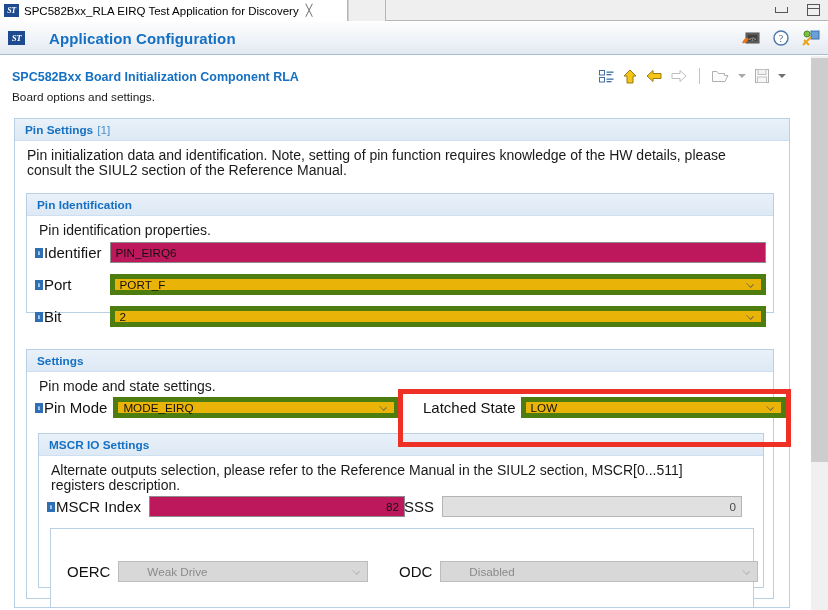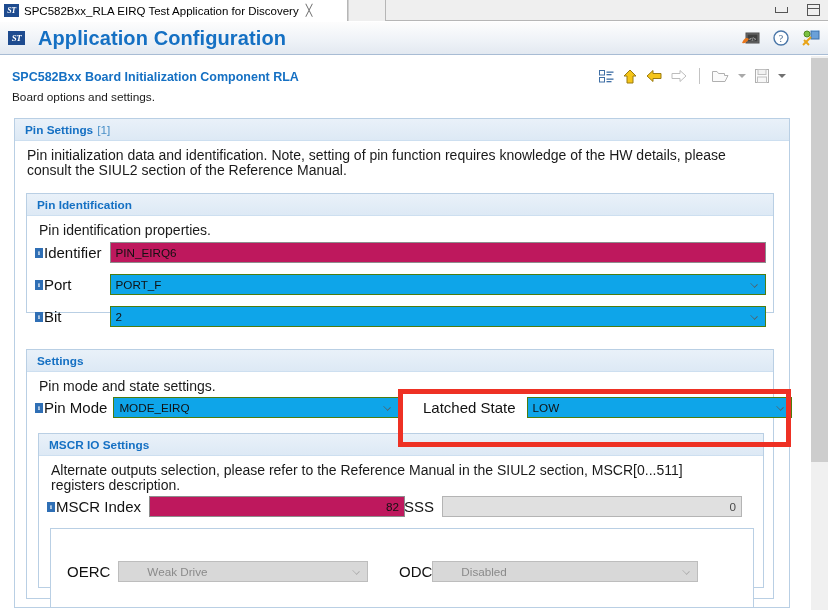--- a/index.html
+++ b/index.html
@@ -53,21 +53,21 @@
   
   .headerbar {
     position:absolute; left:0; top:22px; width:828px; height:33px;
     background:linear-gradient(to bottom,#fdfdfd 0%, #eef2f7 60%, #e3e9f1 100%);
     border-bottom:1px solid #a8bcd4;
     display:flex; align-items:center;
   }
   .hb-logo { margin-left:8px; width:17px; height:14px; background:#1e4b8f; color:#fff;
     font-size:9px; line-height:14px; text-align:center;
     font-family:"Liberation Serif", serif; font-style:italic; font-weight:bold; letter-spacing:-0.5px; }
-  .hb-title { margin-left:13px; font-size:20px; font-weight:bold; color:#1570c3; letter-spacing:0.1px;text-align:right; }
+  .hb-title { margin-left:24px; font-size:15px; font-weight:bold; color:#1570c3; letter-spacing:0.1px;text-align:right; }
   .hb-icons { margin-left:auto; margin-right:8px; display:flex; align-items:center; gap:13px; }
 
   
   .content {
     position:absolute; left:0; top:56px; width:811px; height:554px;
     background:#ffffff; overflow:hidden;
   }
   .scrollbar {
     position:absolute; right:0; top:56px; width:17px; height:554px;
     background:#f0f0f0;
@@ -106,21 +106,21 @@
     vertical-align:super; margin-right:1px;
   }
   .textfield {
     height:21px; border:1px solid #8d8d8d; background:#be185d;
     font-size:11.7px; color:#111; display:flex; align-items:center;
     padding:0 5px;
   }
   .textfield.num { justify-content:flex-end; }
   .textfield.ro { background:#e0e0e0; border:1px solid #b4b4b4; color:#4a4a4a; }
   .combo {
-    height:21px; border:1px solid #4d7c0f; background:#0ea5e9;
+    height:21px; border:5px solid #4d7c0f; background:#eab308;
     font-size:11.7px; color:#111; display:flex; align-items:center;
     padding:0 5px; position:relative;
   }
   .combo.disabled { background:#d8d8d8; border:1px solid #bdbdbd; color:#8a8a8a;padding-left:28px; }
   .chev {
     position:absolute; right:7px; top:50%; width:8px; height:8px;
     margin-top:-5px;
     border-right:1.6px solid #5a5a5a; border-bottom:1.6px solid #5a5a5a;
     transform:rotate(45deg) scale(0.78,0.55);
   }
@@ -280,21 +280,21 @@
           <span class="infoicon">i</span>
           <span class="lbl">Pin Mode</span>
           <div class="combo" style="width:286px; margin-left:6px;">
             <span>MODE_EIRQ</span>
             <span class="chev"></span>
           </div>
         </div>
 
         <div class="row" style="left:396px; top:47px;">
           <span class="lbl">Latched State</span>
-          <div class="combo" style="width:265px; margin-left:11px;">
+          <div class="combo" style="width:265px; margin-left:5px;">
             <span>LOW</span>
             <span class="chev"></span>
           </div>
         </div>
 
         <div class="panel" style="left:11px; top:83px; width:726px; height:155px;">
           <div class="panel-head">
             <span class="ph-title">MSCR IO Settings</span>
           </div>
           <div class="panel-desc" style="width:690px;">Alternate outputs selection, please refer to the Reference Manual in the SIUL2 section, MSCR[0...511] registers description.</div>
@@ -319,21 +319,21 @@
             <div class="row" style="left:16px; top:32px;">
               <span class="lbl">OERC</span>
               <div class="combo disabled" style="width:250px; margin-left:8px;">
                 <span>Weak Drive</span>
                 <span class="chev"></span>
               </div>
             </div>
 
             <div class="row" style="left:348px; top:32px;">
               <span class="lbl">ODC</span>
-              <div class="combo disabled" style="width:266px; margin-left:0;">
+              <div class="combo disabled" style="width:318px; margin-left:8px;">
                 <span>Disabled</span>
                 <span class="chev"></span>
               </div>
             </div>
           </div>
         </div>
       </div>
     </div>
   </div>
 

